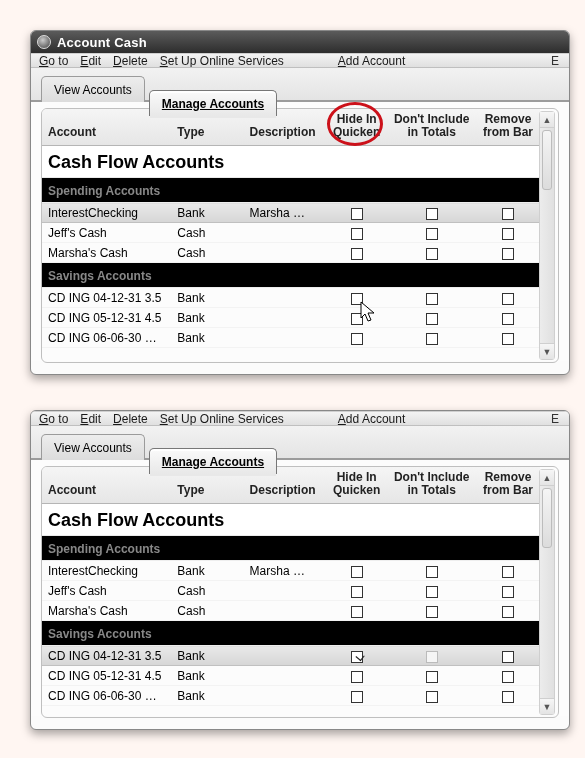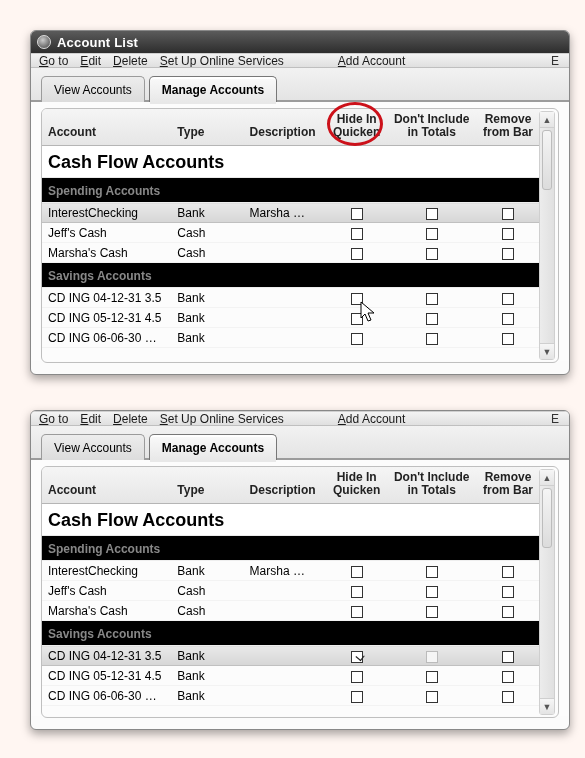--- a/index.html
+++ b/index.html
@@ -84,22 +84,23 @@
     background: linear-gradient(to bottom, #ededed, #dcdcdc);
     font-size: 12px;
     cursor: default;
     top: 2px;
   }
   .tab.active {
     background: linear-gradient(to bottom, #fafafa, #e8e8e8);
     font-weight: bold;
     border-color: #777;
     z-index: 2;
-    top: 2px;
+    top: 16px;
     box-shadow: inset 0 2px 0 #fff;
+    text-decoration: underline;
   }
   .tab.active::after {
     content:"";
     position:absolute; left:0; right:0; bottom:-2px; height:2px; background:#e8e8e8;
   }
 
   .tabbody {
     background: #fcfcfc;
     position: relative;
     padding: 4px 10px 0 10px;
@@ -213,21 +214,21 @@
   }
   .cursor svg { position:absolute; left:0; top:0; }
 </style>
 </head>
 <body>
 
 <div class="panel panel-top">
 
   <div class="titlebar">
     <span class="sysicon"></span>
-    <span>Account List</span>
+    <span>Account Cash</span>
   </div>
 
   <div class="menubar">
     <span class="mi"><u>G</u><span>o to</span></span>
     <span class="mi"><u>E</u>dit</span>
     <span class="mi"><u>D</u>elete</span>
     <span class="mi"><u>S</u>et Up Online Services</span>
     <span class="gap"></span>
     <span class="mi"><u>A</u>dd Account</span>
     <span class="mi right-edge">E</span>

